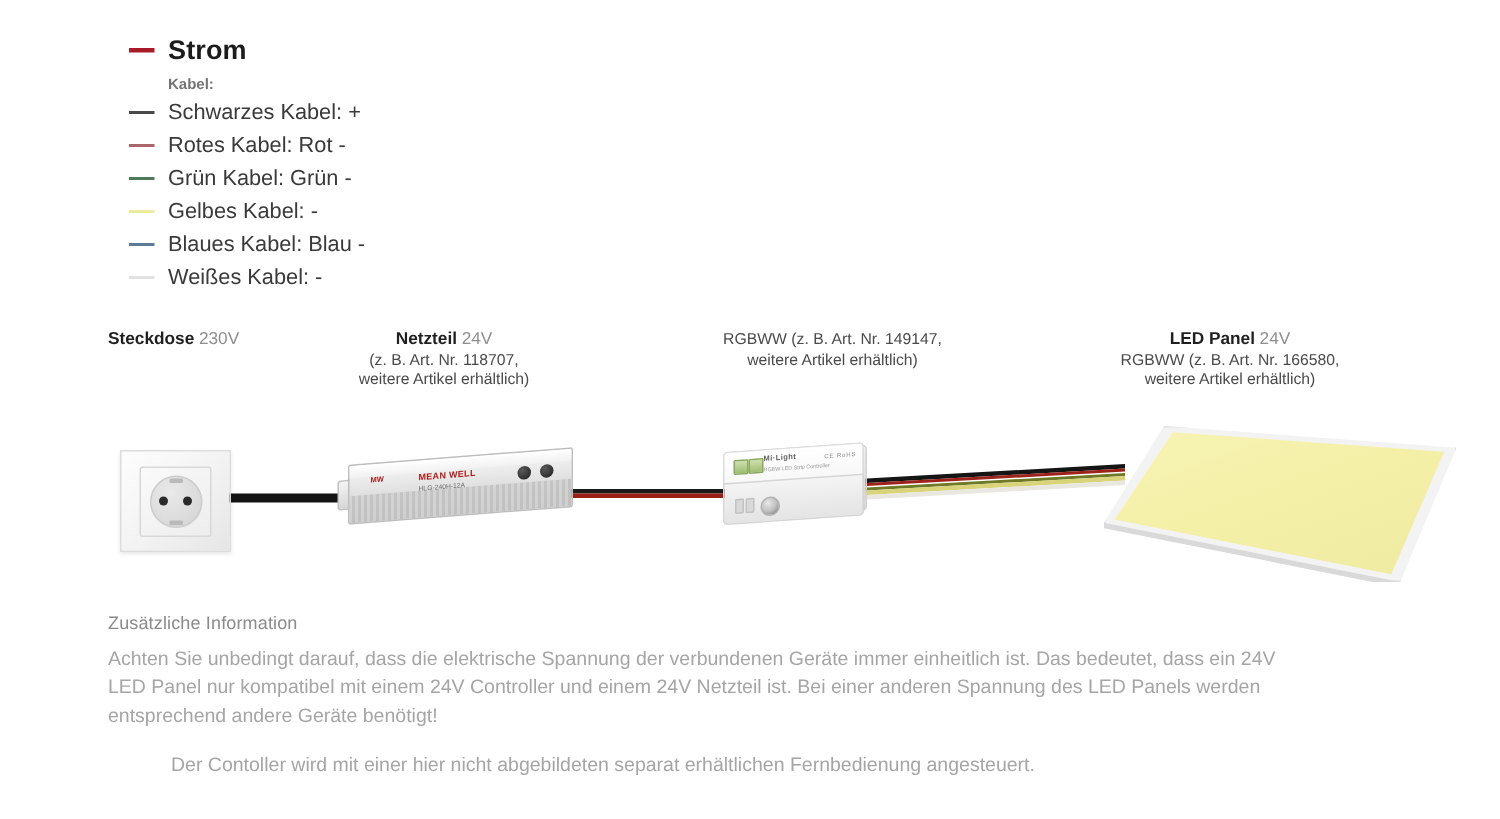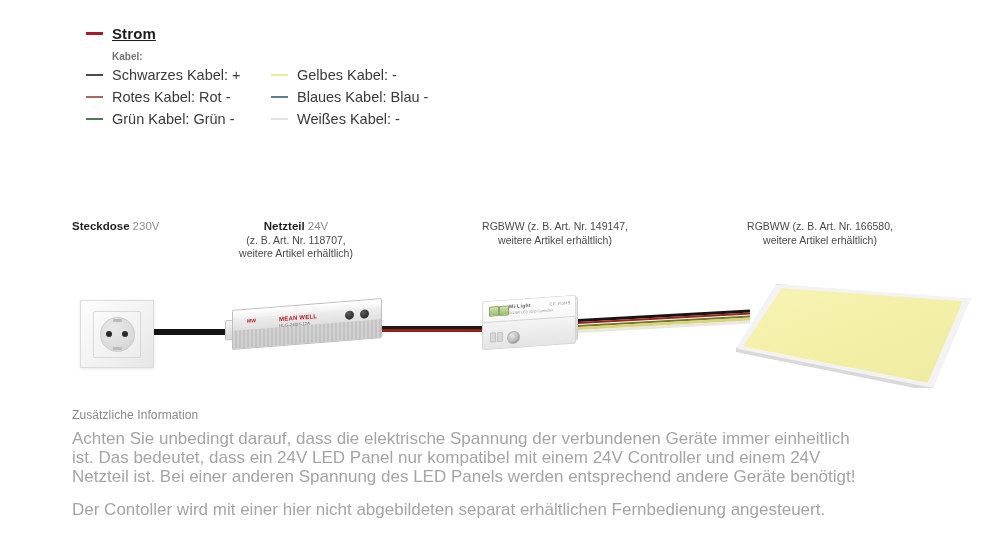--- a/index.html
+++ b/index.html
@@ -35,35 +35,35 @@
     height: 0;
     border-top-style: solid;
     margin-right: 9px;
     flex: 0 0 auto;
   }
   .dash.thick { border-top-width: 3px; }
   .dash.thin  { border-top-width: 2px; }
 
   .legend-strom-label {
     font-weight: bold;
-    font-size: 15px;
+    font-size: 18px;
     color: #1c1c1c;
     letter-spacing: .1px;
-    text-decoration: underline;
   }
   #kabel-heading {
     font-weight: bold;
     font-size: 10px;
     color: #737373;
     margin-left: 26px;
     margin-top: 7px;
     margin-bottom: 2px;
   }
   .kabel-columns {
     display: flex;
+    flex-direction: column;
   }
   .kabel-col { width: 185px; }
   .kabel-text {
     font-size: 14.5px;
     color: #3a3a3a;
     white-space: nowrap;
   }
 
   
   .caption {
@@ -359,26 +359,26 @@
     left: 72px; top: 408px;
     width: 800px;
   }
   #info-heading {
     font-size: 12px;
     color: #8a8a8a;
     margin-bottom: 7px;
     letter-spacing: .1px;
   }
   .info-p {
-    font-size: 17px;
+    font-size: 13px;
     color: #a5a5a5;
     line-height: 19px;
     margin: 0;
   }
-  #info-p2 { margin-top: 14px; }
+  #info-p2 { margin-top: 14px; margin-left: 42px; }
 </style>
 </head>
 <body>
 
 <div id="legend">
 
   <div class="legend-row">
     <span class="dash thick" style="border-top-color:#a81c2a"></span>
     <span class="legend-strom-label">Strom</span>
   </div>
@@ -433,20 +433,24 @@
   <div class="sub">(z. B. Art. Nr. 118707,</div>
   <div class="sub">weitere Artikel erhältlich)</div>
 </div>
 
 <div class="caption" id="cap-controller">
   <div class="sub">RGBWW (z. B. Art. Nr. 149147,</div>
   <div class="sub">weitere Artikel erhältlich)</div>
 </div>
 
 <div class="caption" id="cap-panel">
+  <div>
+    <span class="title">LED Panel</span>
+    <span class="volt">24V</span>
+  </div>
   <div class="sub">RGBWW (z. B. Art. Nr. 166580,</div>
   <div class="sub">weitere Artikel erhältlich)</div>
 </div>
 
 <div class="wire" id="wire-mains"></div>
 <div class="wire" id="wire-dc-black"></div>
 <div class="wire" id="wire-dc-red"></div>
 
 <div id="wire-ribbon">
   <div class="rb-black"></div>

